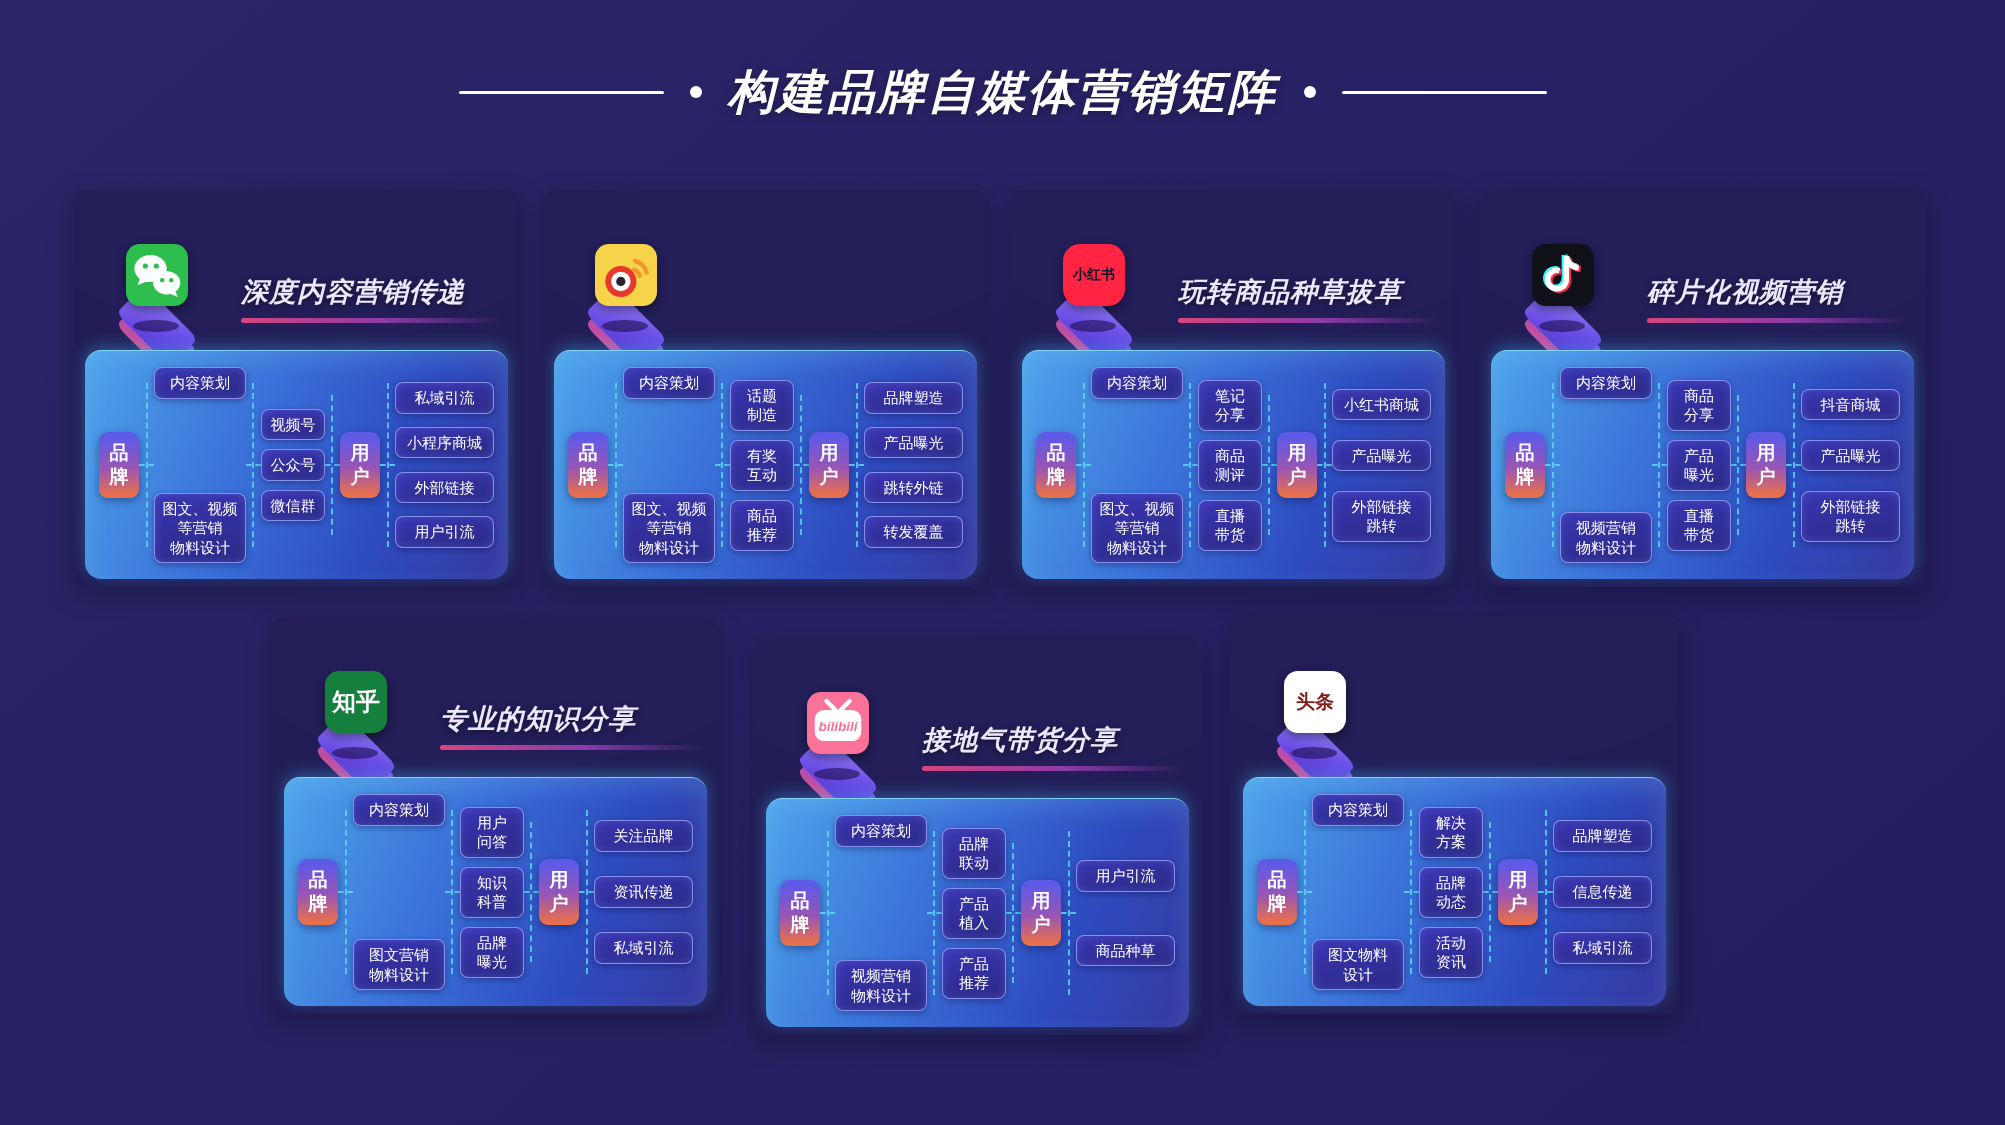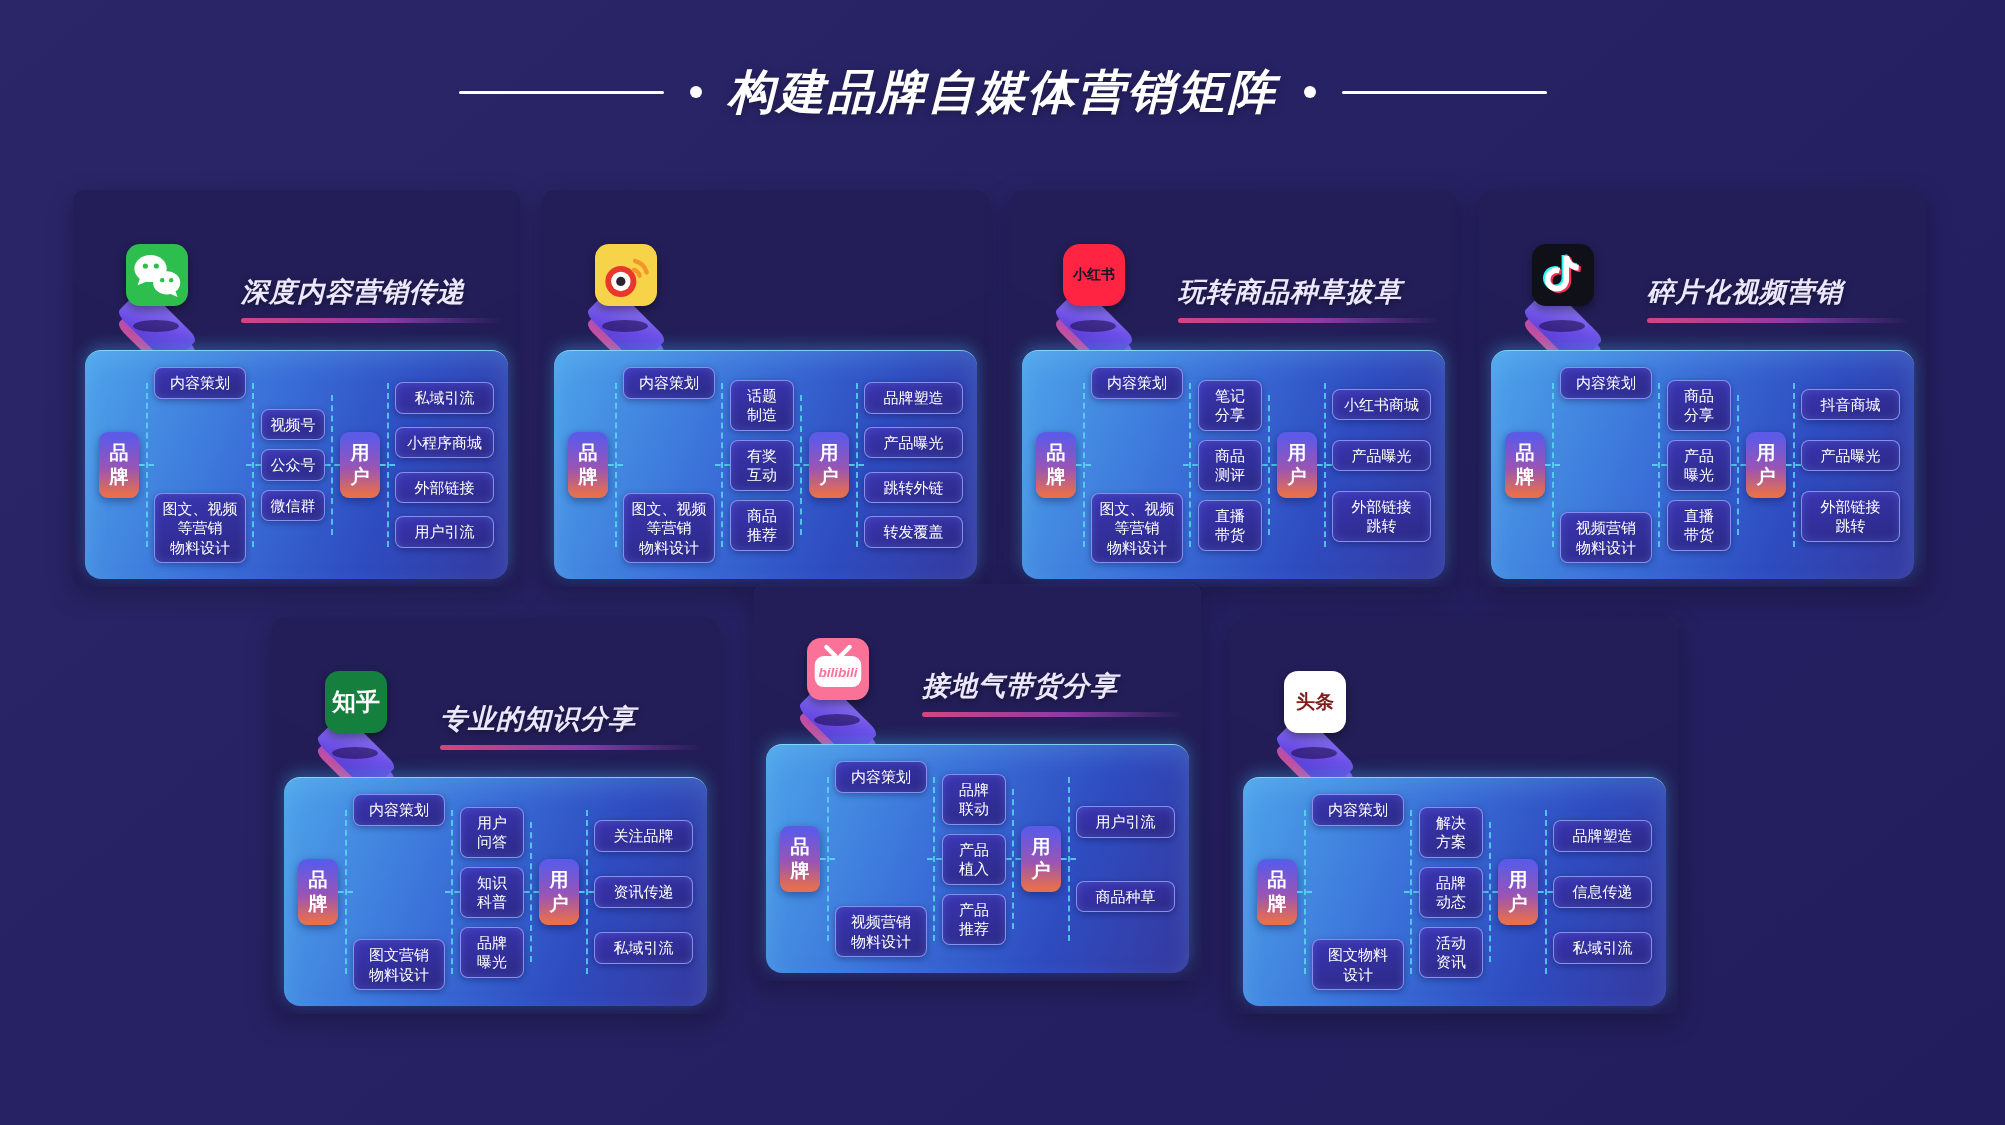--- a/index.html
+++ b/index.html
@@ -301,21 +301,21 @@
         <div class="hconn"></div>
         <div class="pill">用户</div>
         <div class="hconn"></div>
         <div class="fcol col-right bracket-left">
           <div class="node">关注品牌</div>
           <div class="node">资讯传递</div>
           <div class="node">私域引流</div>
         </div>
       </div>
     </div>
-    <div class="card" style="left: 754px; top: 584px;">
+    <div class="card" style="left: 754px; top: 638px;">
       <div class="icon-wrap">
         <div class="ped-line"></div>
         <div class="ped-b"></div>
         <div class="ped-t"></div>
         <div class="ped-shadow"></div>
         <div class="app-icon" style="background: rgb(251, 114, 153);">
           <svg width="62" height="62" viewBox="0 0 48 48">
             <path d="M15 7 l7 7 M33 7 l-7 7" stroke="#fff" stroke-width="3.4" stroke-linecap="round"></path>
             <rect x="6" y="14" width="36" height="24" rx="7" fill="#fff"></rect>
             <text x="24" y="30.5" text-anchor="middle" font-size="10.5" font-style="italic" font-weight="bold" fill="#fb7299" font-family="Liberation Sans,sans-serif">bilibili</text>

